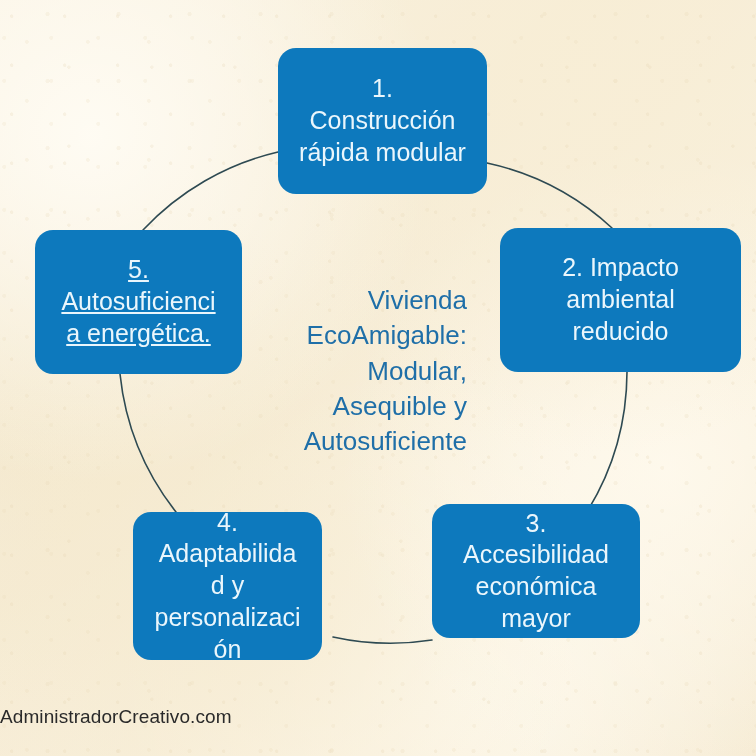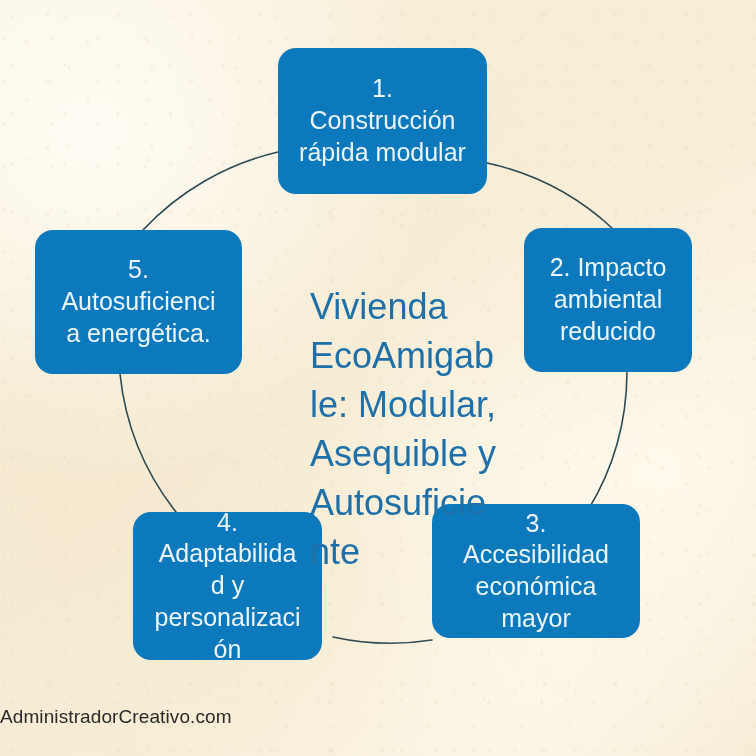--- a/index.html
+++ b/index.html
@@ -64,33 +64,33 @@
     color: #eaf6fc;
     font-size: 25px;
     line-height: 1.27;
     padding: 4px 20px;
     word-break: break-word;
     overflow-wrap: anywhere;
     hyphens: none;
   }
 
   #node-1 { left: 278px; top: 48px;  width: 209px; height: 146px; }
-  #node-2 { left: 524px; top: 228px; width: 168px; height: 144px; }
+  #node-2 { left: 500px; top: 228px; width: 241px; height: 144px; }
   #node-3 { left: 432px; top: 504px; width: 208px; height: 134px; }
   #node-4 { left: 133px; top: 512px; width: 189px; height: 148px; }
-  #node-5 { left: 35px;  top: 230px; width: 207px; height: 144px; }
+  #node-5 { left: 35px;  top: 230px; width: 207px; height: 144px; text-decoration: underline; }
 
   #center-text {
     position: absolute;
-    left: 310px;
+    left: 279px;
     top: 283px;
     width: 188px;
-    text-align: left;
+    text-align: right;
     color: #1f6fa8;
-    font-size: 36px;
+    font-size: 26px;
     line-height: 1.36;
     word-break: break-word;
     overflow-wrap: anywhere;
   }
 
   #footer-credit {
     position: absolute;
     left: 0;
     top: 706px;
     width: 756px;

